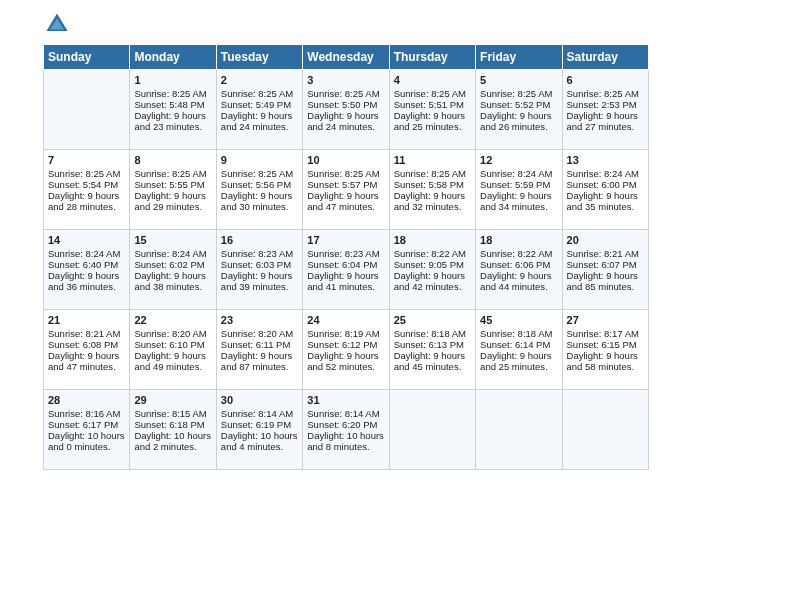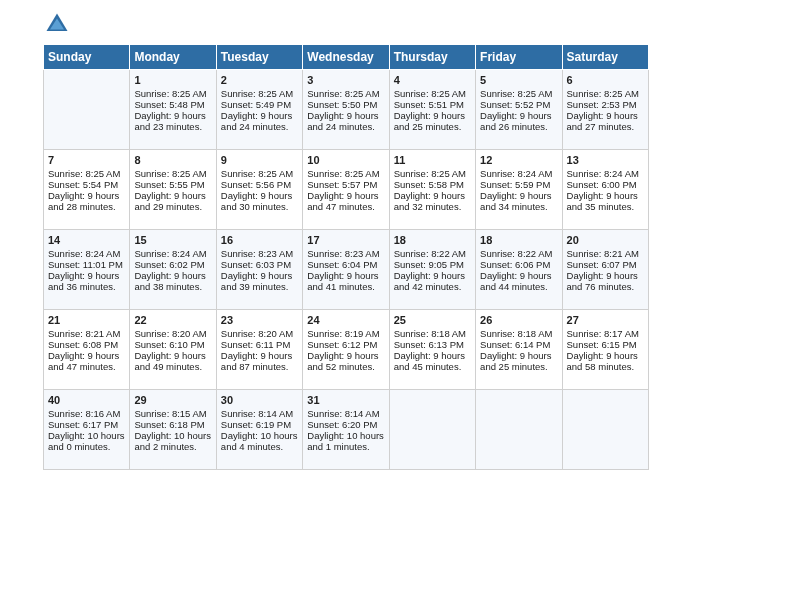--- a/index.html
+++ b/index.html
@@ -213,21 +213,21 @@
             <div>Sunrise: 8:24 AM</div>
             <div>Sunset: 6:00 PM</div>
             <div>Daylight: 9 hours</div>
             <div>and 35 minutes.</div>
           </td>
         </tr>
         <tr>
           <td>
             <span class="day-number">14</span>
             <div>Sunrise: 8:24 AM</div>
-            <div>Sunset: 11:01 PM</div>
+            <div>Sunset: 6:40 PM</div>
             <div>Daylight: 9 hours</div>
             <div>and 36 minutes.</div>
           </td>
           <td>
             <span class="day-number">15</span>
             <div>Sunrise: 8:24 AM</div>
             <div>Sunset: 6:02 PM</div>
             <div>Daylight: 9 hours</div>
             <div>and 38 minutes.</div>
           </td>
@@ -257,21 +257,21 @@
             <div>Sunrise: 8:22 AM</div>
             <div>Sunset: 6:06 PM</div>
             <div>Daylight: 9 hours</div>
             <div>and 44 minutes.</div>
           </td>
           <td>
             <span class="day-number">20</span>
             <div>Sunrise: 8:21 AM</div>
             <div>Sunset: 6:07 PM</div>
             <div>Daylight: 9 hours</div>
-            <div>and 76 minutes.</div>
+            <div>and 85 minutes.</div>
           </td>
         </tr>
         <tr>
           <td>
             <span class="day-number">21</span>
             <div>Sunrise: 8:21 AM</div>
             <div>Sunset: 6:08 PM</div>
             <div>Daylight: 9 hours</div>
             <div>and 47 minutes.</div>
           </td>
@@ -297,37 +297,37 @@
             <div>and 52 minutes.</div>
           </td>
           <td>
             <span class="day-number">25</span>
             <div>Sunrise: 8:18 AM</div>
             <div>Sunset: 6:13 PM</div>
             <div>Daylight: 9 hours</div>
             <div>and 45 minutes.</div>
           </td>
           <td>
-            <span class="day-number">26</span>
+            <span class="day-number">45</span>
             <div>Sunrise: 8:18 AM</div>
             <div>Sunset: 6:14 PM</div>
             <div>Daylight: 9 hours</div>
             <div>and 25 minutes.</div>
           </td>
           <td>
             <span class="day-number">27</span>
             <div>Sunrise: 8:17 AM</div>
             <div>Sunset: 6:15 PM</div>
             <div>Daylight: 9 hours</div>
             <div>and 58 minutes.</div>
           </td>
         </tr>
         <tr>
           <td>
-            <span class="day-number">40</span>
+            <span class="day-number">28</span>
             <div>Sunrise: 8:16 AM</div>
             <div>Sunset: 6:17 PM</div>
             <div>Daylight: 10 hours</div>
             <div>and 0 minutes.</div>
           </td>
           <td>
             <span class="day-number">29</span>
             <div>Sunrise: 8:15 AM</div>
             <div>Sunset: 6:18 PM</div>
             <div>Daylight: 10 hours</div>
@@ -338,21 +338,21 @@
             <div>Sunrise: 8:14 AM</div>
             <div>Sunset: 6:19 PM</div>
             <div>Daylight: 10 hours</div>
             <div>and 4 minutes.</div>
           </td>
           <td>
             <span class="day-number">31</span>
             <div>Sunrise: 8:14 AM</div>
             <div>Sunset: 6:20 PM</div>
             <div>Daylight: 10 hours</div>
-            <div>and 1 minutes.</div>
+            <div>and 8 minutes.</div>
           </td>
           <td></td>
           <td></td>
           <td></td>
         </tr>
       </tbody>
   </table>
 </div>
 
 </body></html>

